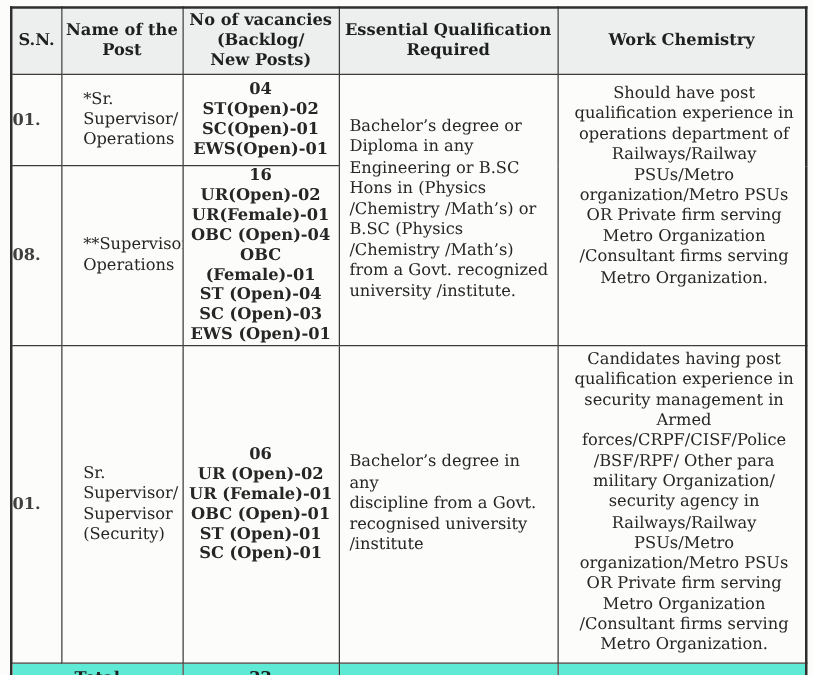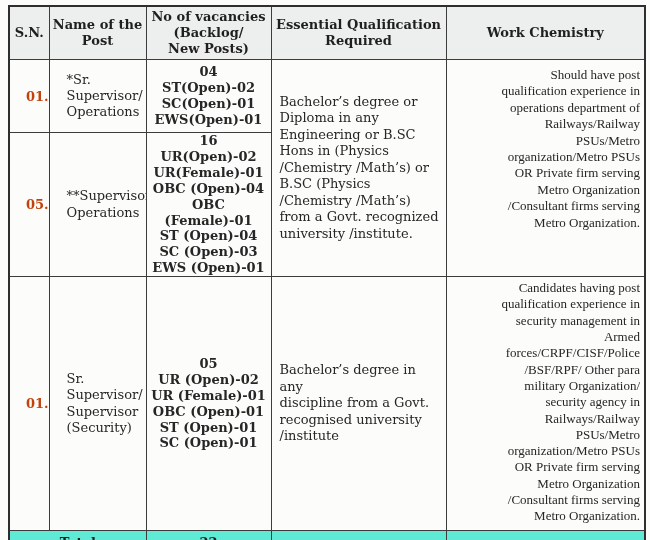--- a/index.html
+++ b/index.html
@@ -38,24 +38,24 @@
   .vacancy-table th {
     background: #ecefee;
     font-weight: bold;
     text-align: center;
     vertical-align: middle;
     line-height: 16px;
     height: 52px;
     color: #1f1f1f;
   }
   td.sn-cell {
-    text-align: right;
-    vertical-align: middle;
-    font-weight: bold;
-    color: #c2410c;
+    text-align: left;
+    vertical-align: middle;
+    font-weight: bold;
+    color: #404040;
   }
   td.post-cell {
     text-align: left;
     vertical-align: middle;
     padding-left: 17px;
     padding-right: 2px;
     line-height: 16.2px;
   }
   td.vac-cell {
     text-align: center;
@@ -64,25 +64,24 @@
     font-weight: bold;
   }
   td.qual-cell {
     text-align: left;
     vertical-align: middle;
     padding-left: 8px;
     padding-right: 4px;
     line-height: 16.5px;
   }
   td.exp-cell {
-    text-align: right;
+    text-align: center;
     vertical-align: top;
     padding: 7px 4px 0 8px;
     line-height: 16.4px;
-    font-family: Liberation Serif, serif;
   }
   td.exp-cell.tight { padding-top: 3px; line-height: 16.3px; margin-left: 16px; }
   tr.row-1 { height: 73px; }
   tr.row-2 { height: 128px; }
   tr.row-3 { height: 254px; }
   tr.total-row { height: 25px; }
   tr.total-row td {
     font-weight: bold;
     text-align: center;
     vertical-align: middle;
@@ -137,39 +136,39 @@
 operations department of
 Railways/Railway
 PSUs/Metro
 organization/Metro PSUs
 OR Private firm serving
 Metro Organization
 /Consultant firms serving
 Metro Organization.</td>
     </tr>
     <tr class="row-2">
-      <td class="sn-cell ml">05.</td>
+      <td class="sn-cell ml">08.</td>
       <td class="post-cell ml">**Supervisor/
 Operations</td>
       <td class="vac-cell ml">16
 UR(Open)-02
 UR(Female)-01
 OBC (Open)-04
 OBC (Female)-01
 ST (Open)-04
 SC (Open)-03
 EWS (Open)-01</td>
     </tr>
     <tr class="row-3">
       <td class="sn-cell ml">01.</td>
       <td class="post-cell ml">Sr.
 Supervisor/
 Supervisor
 (Security)</td>
-      <td class="vac-cell ml">05
+      <td class="vac-cell ml">06
 UR (Open)-02
 UR (Female)-01
 OBC (Open)-01
 ST (Open)-01
 SC (Open)-01</td>
       <td class="qual-cell ml">Bachelor’s degree in any
 discipline from a Govt.
 recognised university
 /institute</td>
       <td class="exp-cell ml tight">Candidates having post

